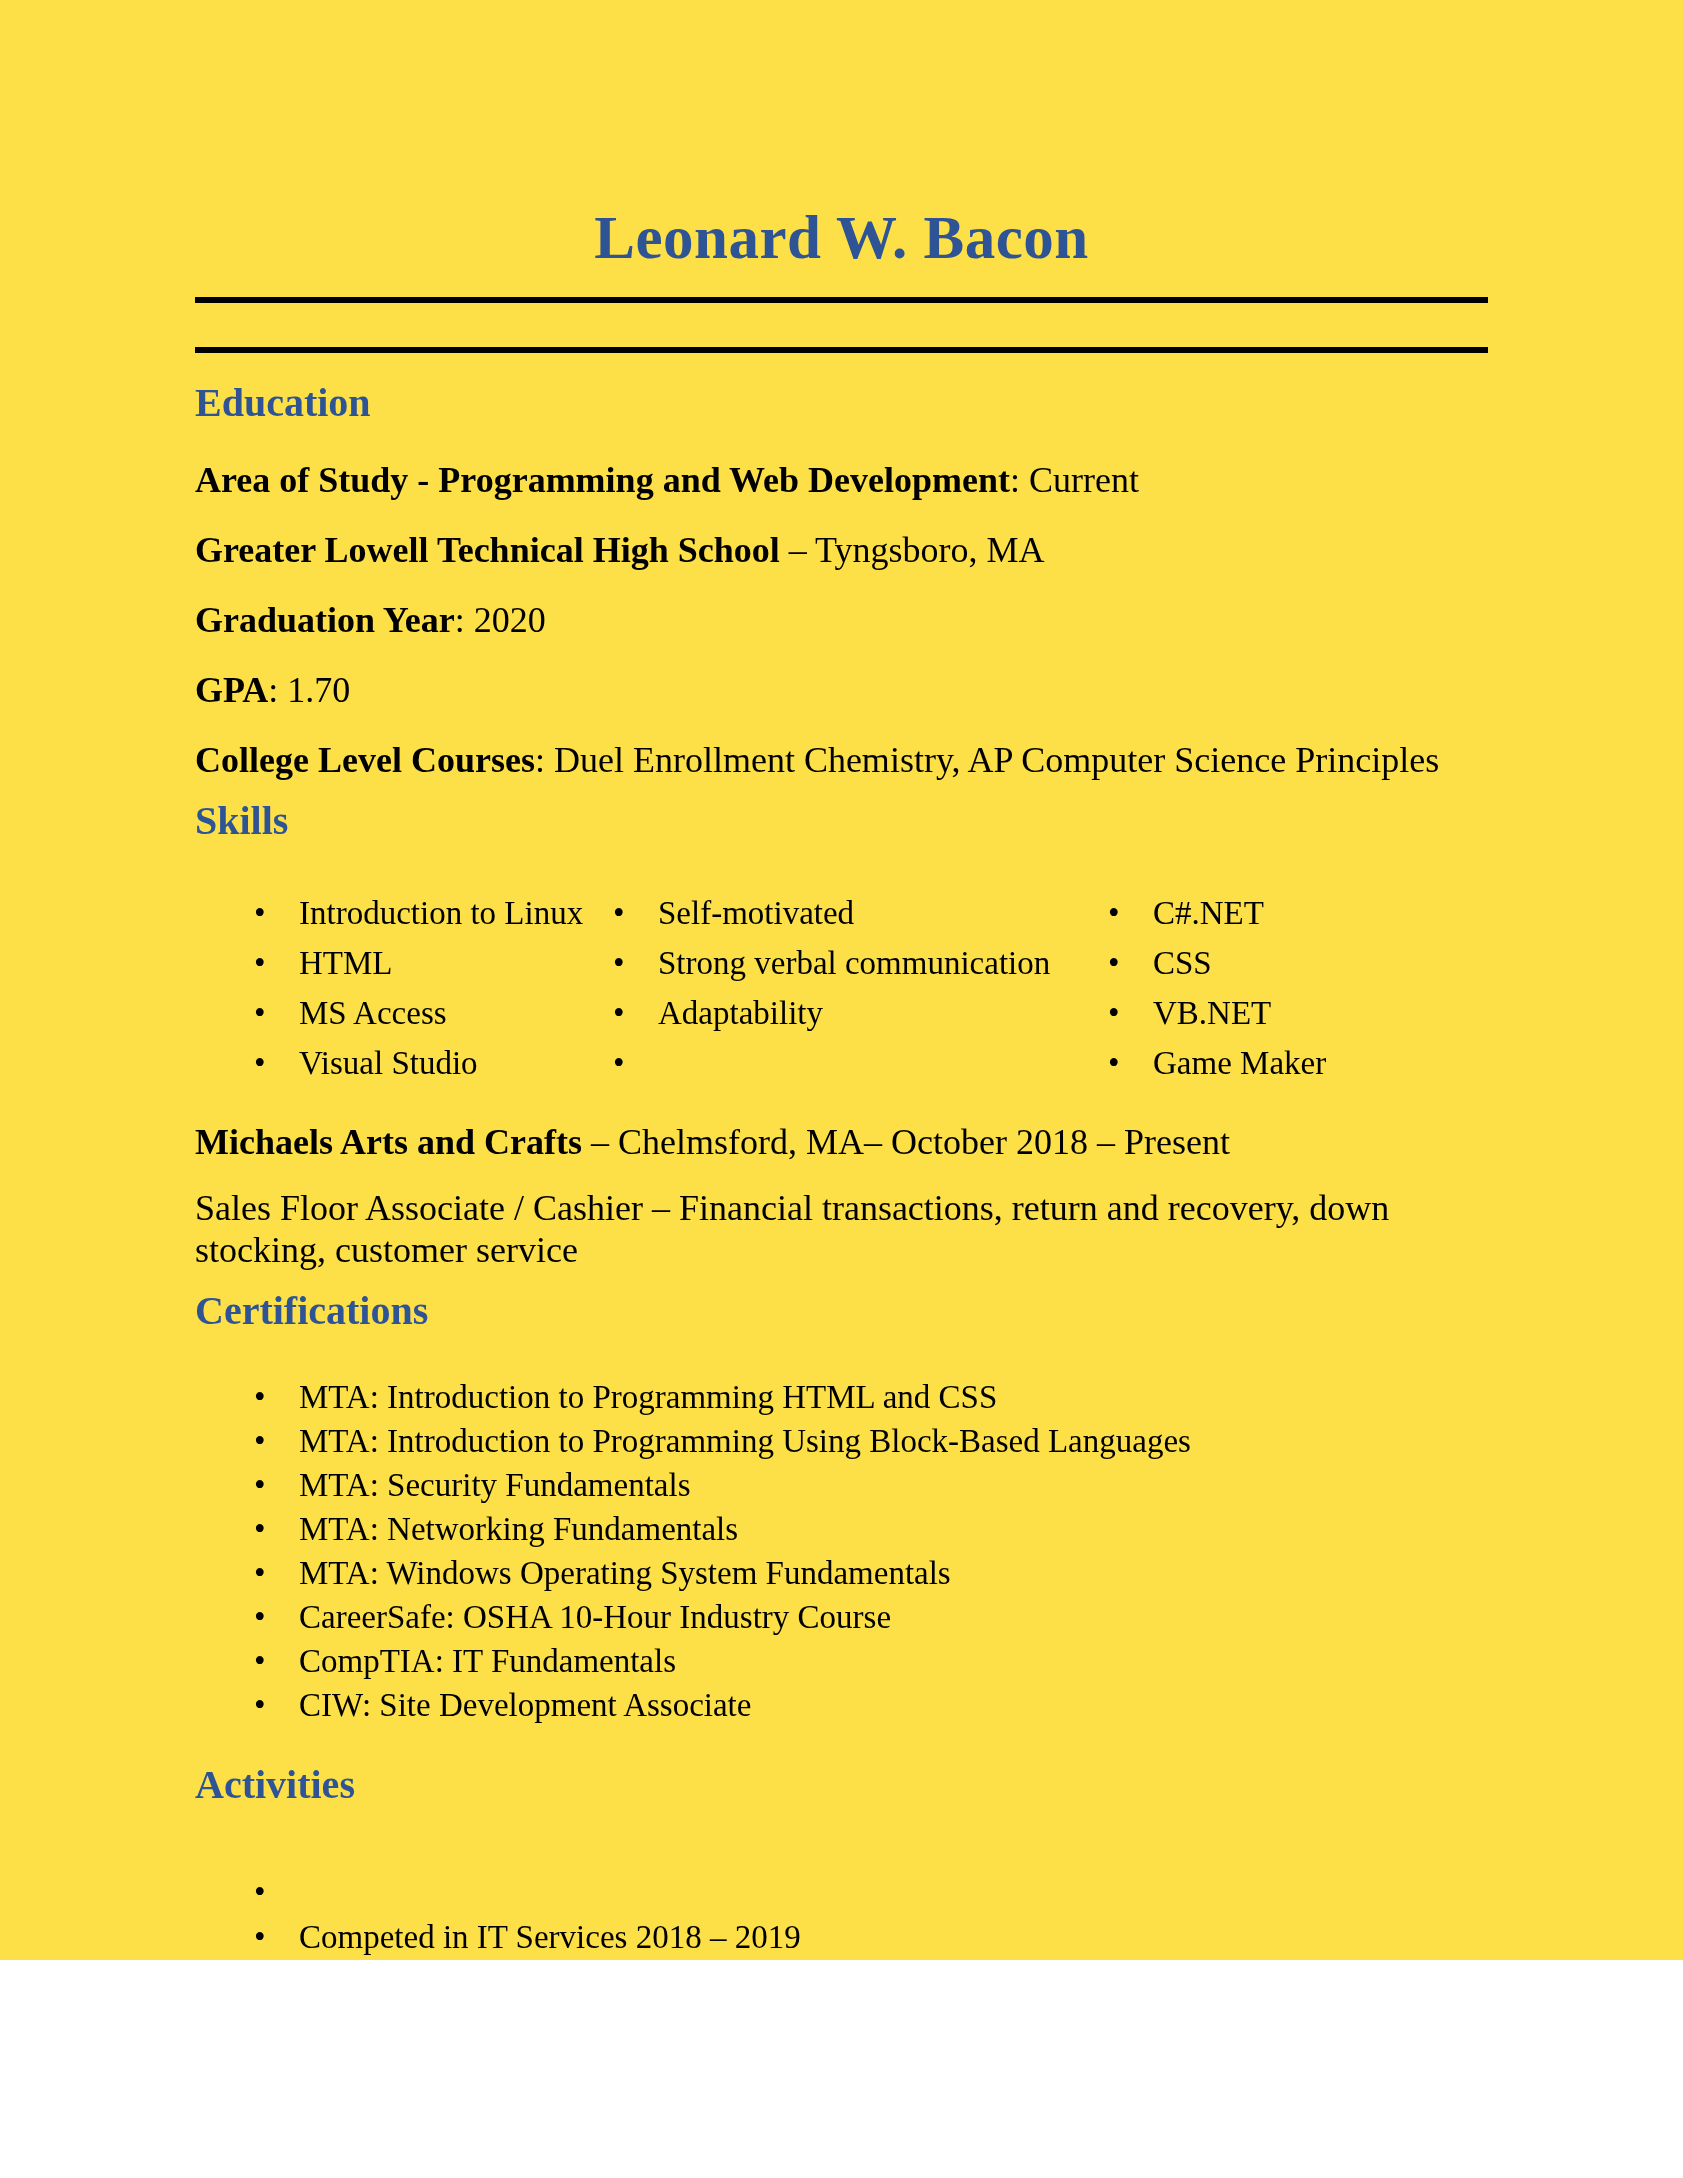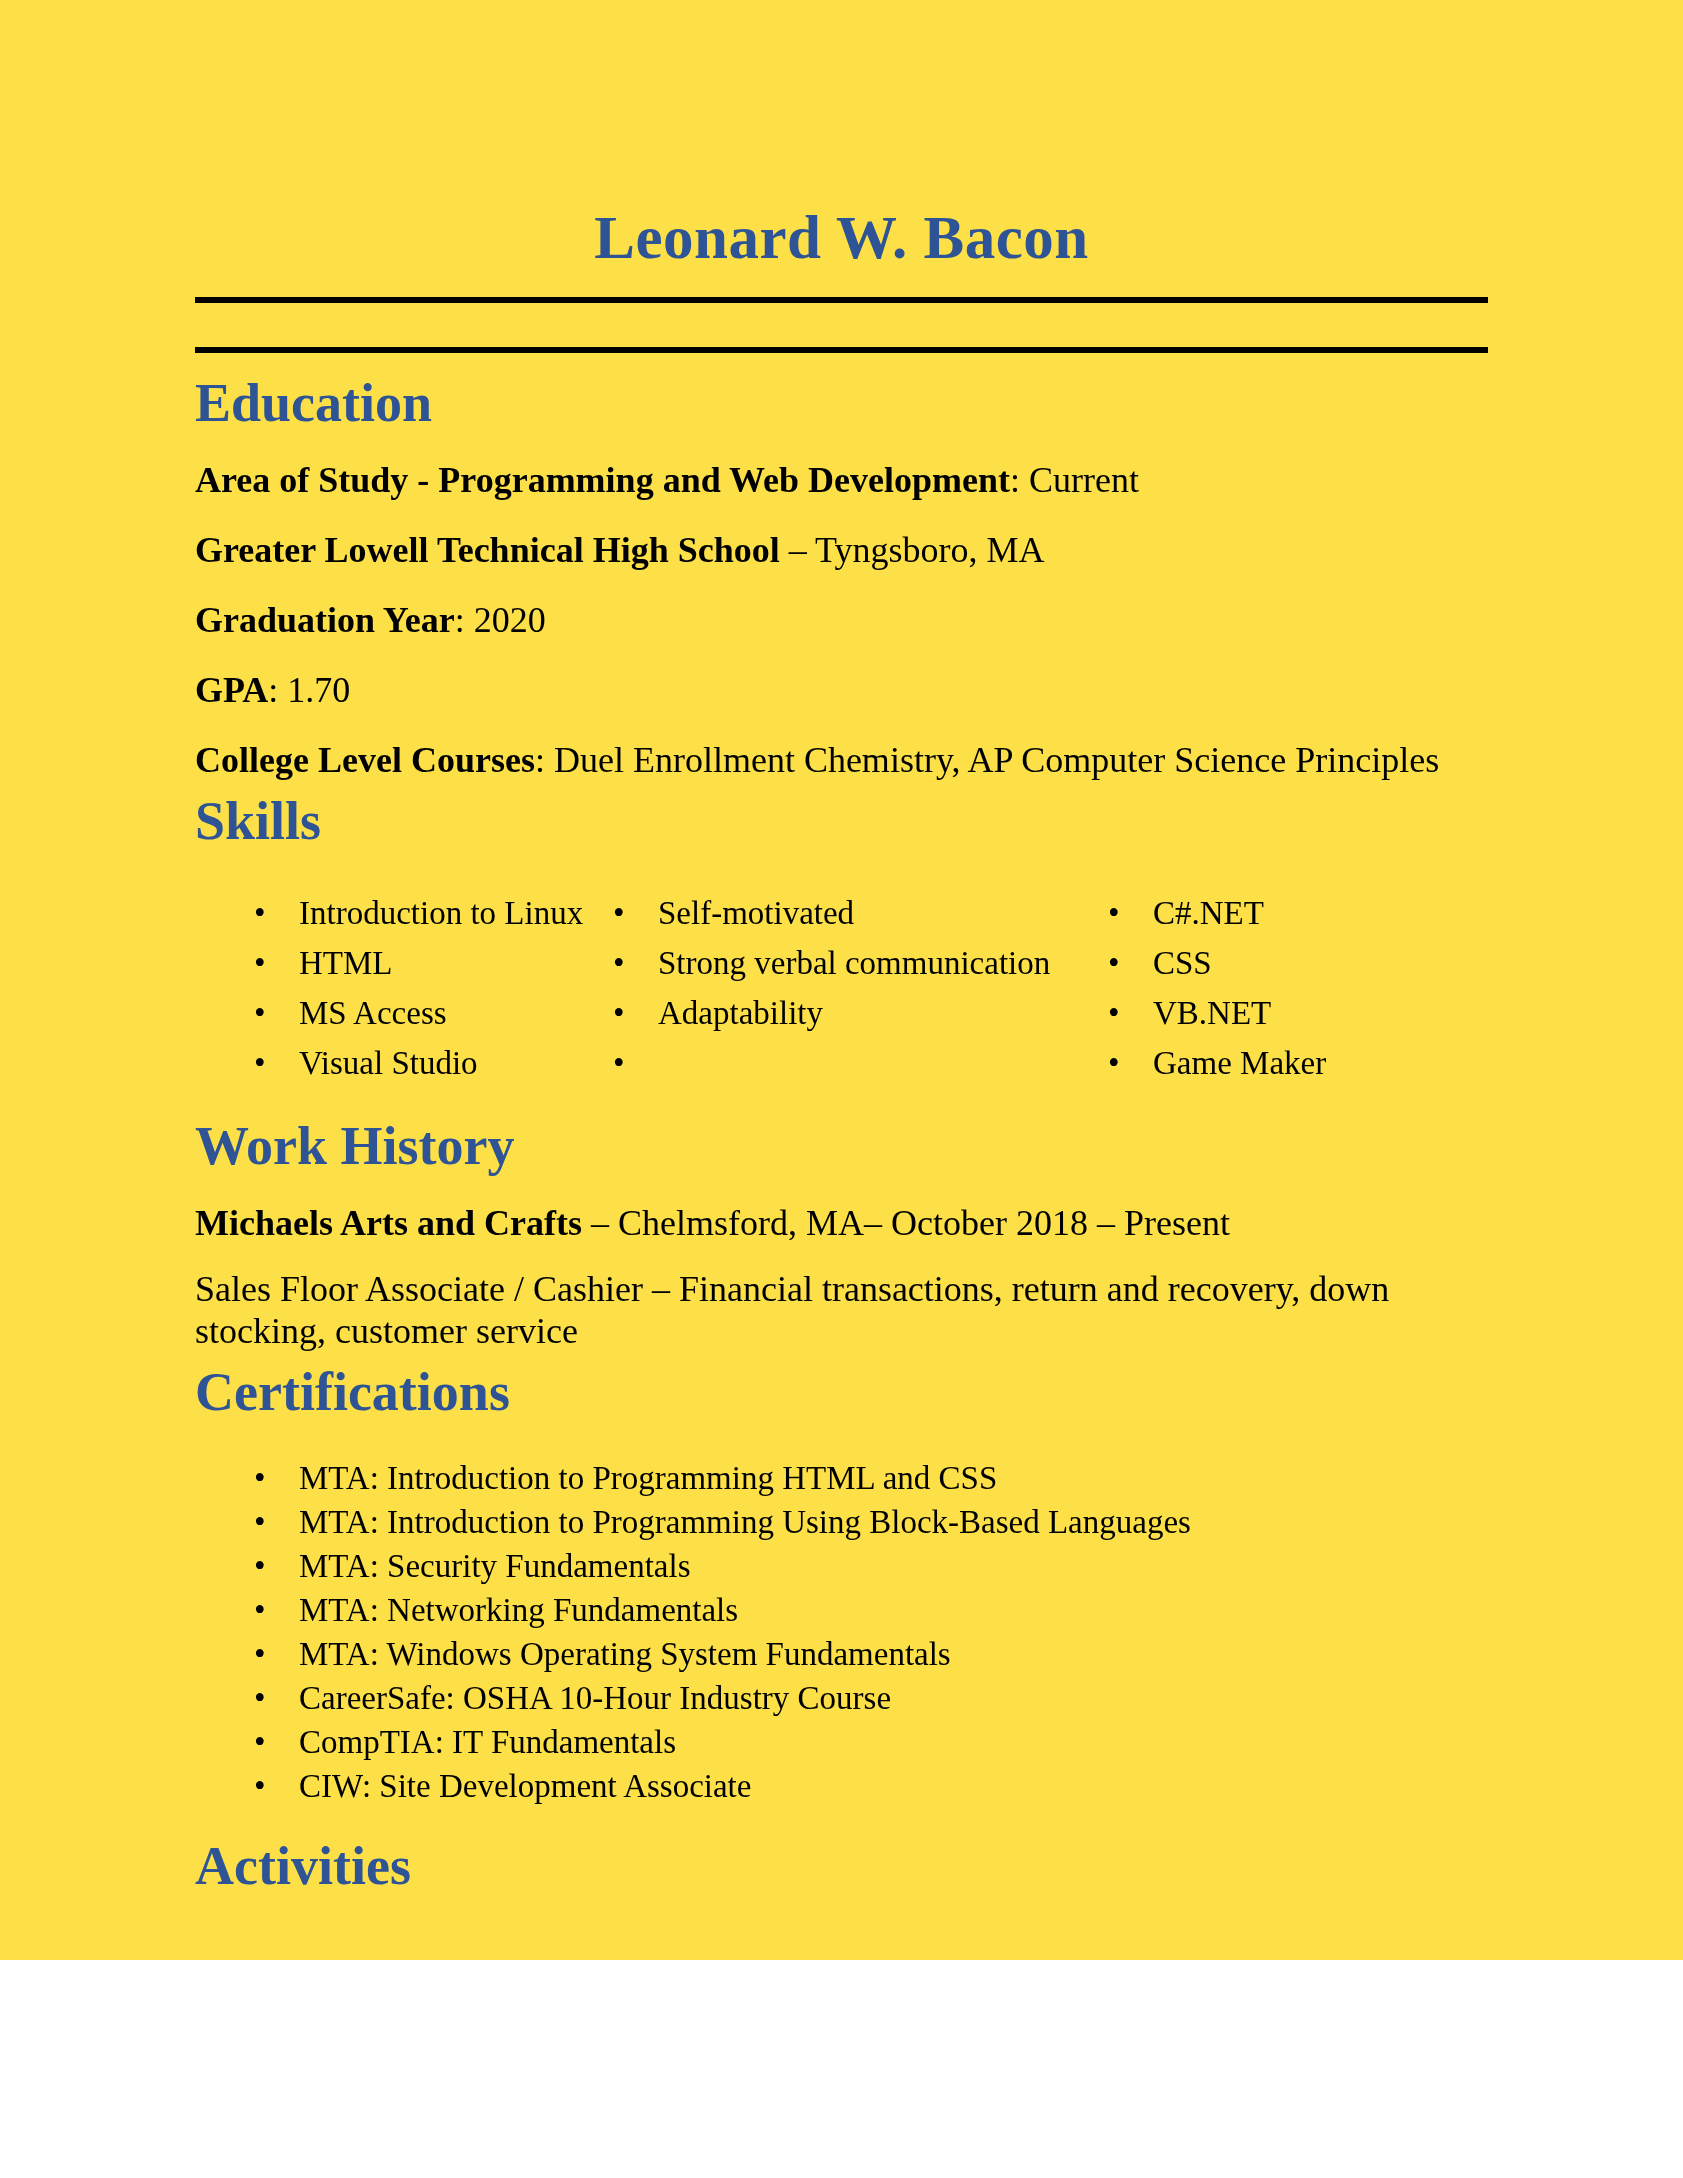--- a/index.html
+++ b/index.html
@@ -21,21 +21,21 @@
     font-weight: 700;
     color: var(--accent);
     text-align: center;
     letter-spacing: 0.5px;
   }
   .rule { height: 6px; background: #000000; }
   .rule-top { margin-top: 24px; }
   .rule-bottom { margin-top: 44px; }
   h2 {
     margin: 0;
-    font-size: 54px;
+    font-size: 40px;
     line-height: 56px;
     font-weight: 700;
     color: var(--accent);
   }
   .h2-education { margin-top: 22px; }
   .h2-skills { margin-top: 14px; }
   .h2-work { margin-top: 25px; }
   .h2-cert { margin-top: 12px; }
   .h2-act { margin-top: 30px; }
   p { margin: 0; font-size: 36px; line-height: 38px; }
@@ -128,21 +128,20 @@
           </div>
         <div class="li skill-item">
             <span class="bullet">•</span>
             <span>Game Maker</span>
           </div>
       </div>
     </div>
   </section>
 
   <section>
-    <h2 class="h2-work">Work History</h2>
     <p class="employer"><b>Michaels Arts and Crafts</b><span> – Chelmsford, MA– October 2018 – Present</span></p>
     <p class="job-desc">Sales Floor Associate / Cashier – Financial transactions, return and recovery, down stocking, customer service</p>
   </section>
 
   <section>
     <h2 class="h2-cert">Certifications</h2>
     <div class="cert-list">
       <div class="li cert-item">
           <span class="bullet">•</span>
           <span>MTA: Introduction to Programming HTML and CSS</span>

